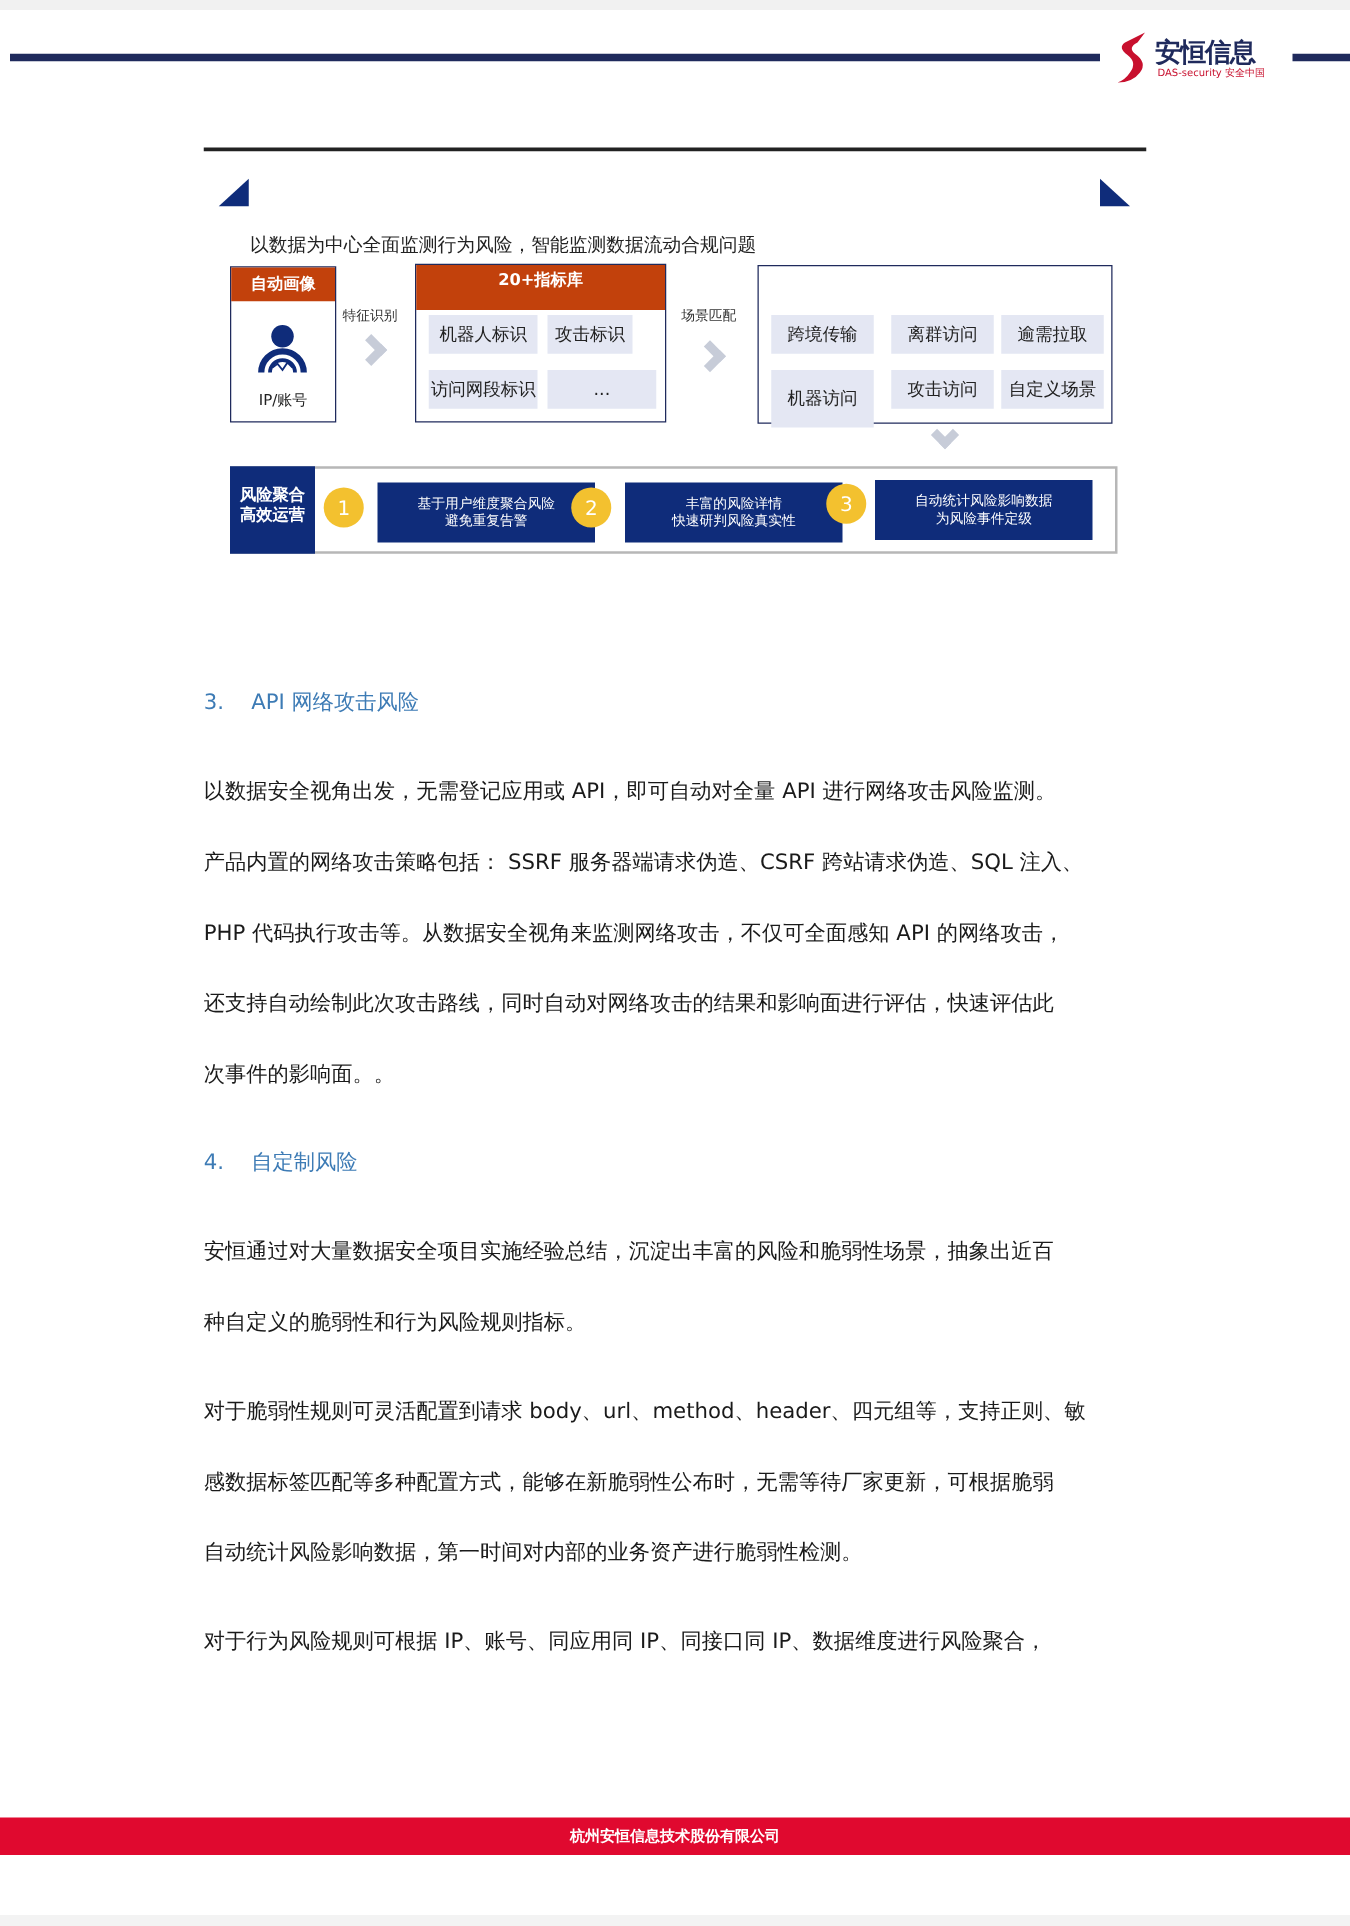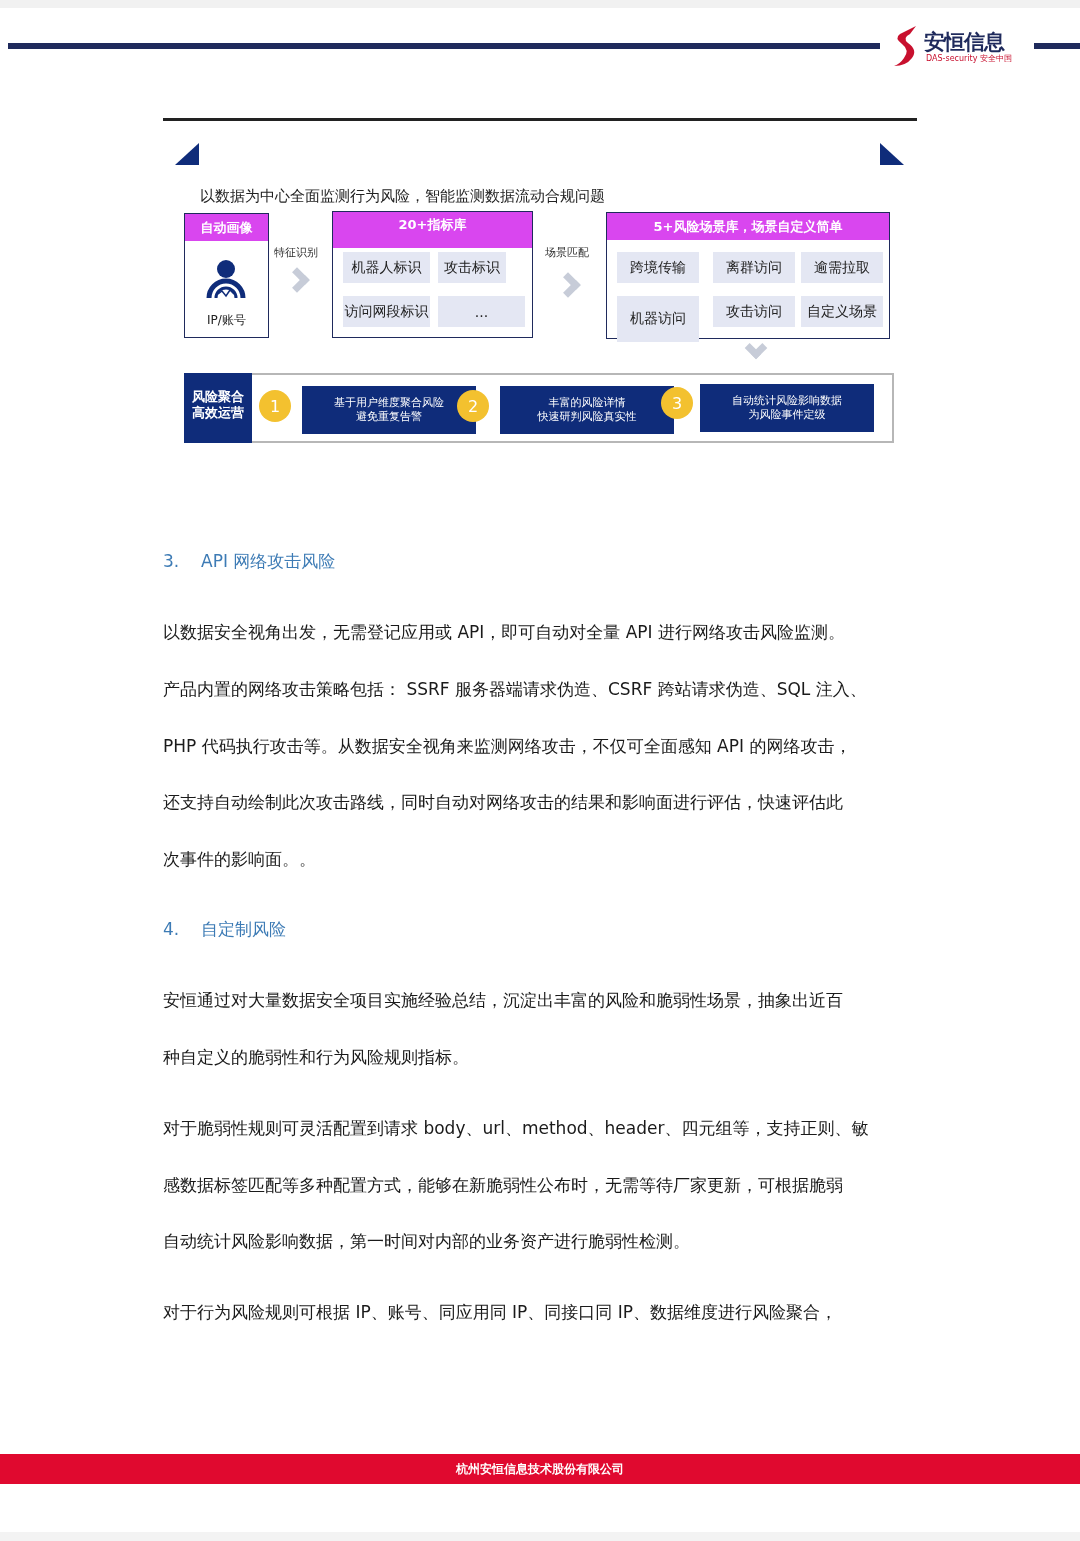--- a/index.html
+++ b/index.html
@@ -11,21 +11,21 @@
   .logo-mark { position:absolute; left:0; top:4px; width:30px; height:44px; }
   .logo-title { position:absolute; left:32px; top:8px; font-size:21px; font-weight:bold; color:#1f2a5c; letter-spacing:-1px; }
   .logo-sub { position:absolute; left:34px; top:33px; font-size:8px; color:#c8102e; white-space:nowrap; }
 
   .diag-topline { position:absolute; left:163px; top:118px; width:754px; height:3px; background:#222; }
   .tri-left { position:absolute; left:175px; top:143px; width:0; height:0; border-left:24px solid transparent; border-bottom:22px solid #0f2c7a; }
   .tri-right { position:absolute; left:880px; top:143px; width:0; height:0; border-right:24px solid transparent; border-bottom:22px solid #0f2c7a; }
   .diag-title { position:absolute; left:200px; top:147px; width:680px; font-size:15px; color:#222;margin-top:40px; }
 
   .box { position:absolute; border:1.5px solid #1f2a5c; background:#fff; }
-  .box-head { background:#d946ef; color:#fff; font-size:13px; text-align:center; font-weight:bold; }
+  .box-head { background:#c2410c; color:#fff; font-size:13px; text-align:center; font-weight:bold; }
   .chip { position:absolute; background:#e4e7f3; font-size:14px; color:#222; display:flex; align-items:center; justify-content:center; }
   .side-label { position:absolute; font-size:11px; color:#333; }
   .chev { position:absolute; width:18px; height:18px; border-right:7px solid #c7ccd8; border-top:7px solid #c7ccd8; transform:rotate(45deg); }
   .chev-down { position:absolute; width:16px; height:16px; border-right:7px solid #c7ccd8; border-bottom:7px solid #c7ccd8; transform:rotate(45deg); }
 
   .bottom-frame { position:absolute; left:184px; top:373px; width:710px; height:70px; border:2px solid #b7b7b7; background:#fff; }
   .bottom-lead { position:absolute; left:184px; top:373px; width:68px; height:70px; background:#0f2c7a; color:#fff; font-size:13px; font-weight:bold; padding:16px 0 0 8px; line-height:16px; }
   .step-box { position:absolute; height:48px; background:#0f2c7a; color:#fff; font-size:11px; text-align:center; line-height:14px; display:flex; flex-direction:column; justify-content:center; }
   .step-num { position:absolute; width:32px; height:32px; border-radius:50%; background:#f3c12f; color:#fff; font-size:16px; display:flex; align-items:center; justify-content:center; }
 
@@ -75,21 +75,20 @@
   <div class="chip" style="left:10px;top:40px;width:87px;height:31px;">机器人标识</div>
   <div class="chip" style="left:105px;top:40px;width:68px;height:31px;">攻击标识</div>
   <div class="chip" style="left:10px;top:84px;width:87px;height:31px;">访问网段标识</div>
   <div class="chip" style="left:105px;top:84px;width:87px;height:31px;">...</div>
 </div>
 
 <div class="side-label" style="left:545px;top:245px;">场景匹配</div>
 <div class="chev" style="left:559px;top:276px;"></div>
 
 <div class="box" style="left:606px;top:212px;width:284px;height:127px;">
-  <div class="box-head" style="height:27px;line-height:27px;">5+风险场景库，场景自定义简单</div>
   <div class="chip" style="left:10px;top:39px;width:82px;height:31px;">跨境传输</div>
   <div class="chip" style="left:106px;top:39px;width:82px;height:31px;">离群访问</div>
   <div class="chip" style="left:194px;top:39px;width:82px;height:31px;">逾需拉取</div>
   <div class="chip" style="left:10px;top:83px;width:82px;height:46px;">机器访问</div>
   <div class="chip" style="left:106px;top:83px;width:82px;height:31px;">攻击访问</div>
   <div class="chip" style="left:194px;top:83px;width:82px;height:31px;">自定义场景</div>
 </div>
 
 <div class="chev-down" style="left:748px;top:340px;"></div>
 

